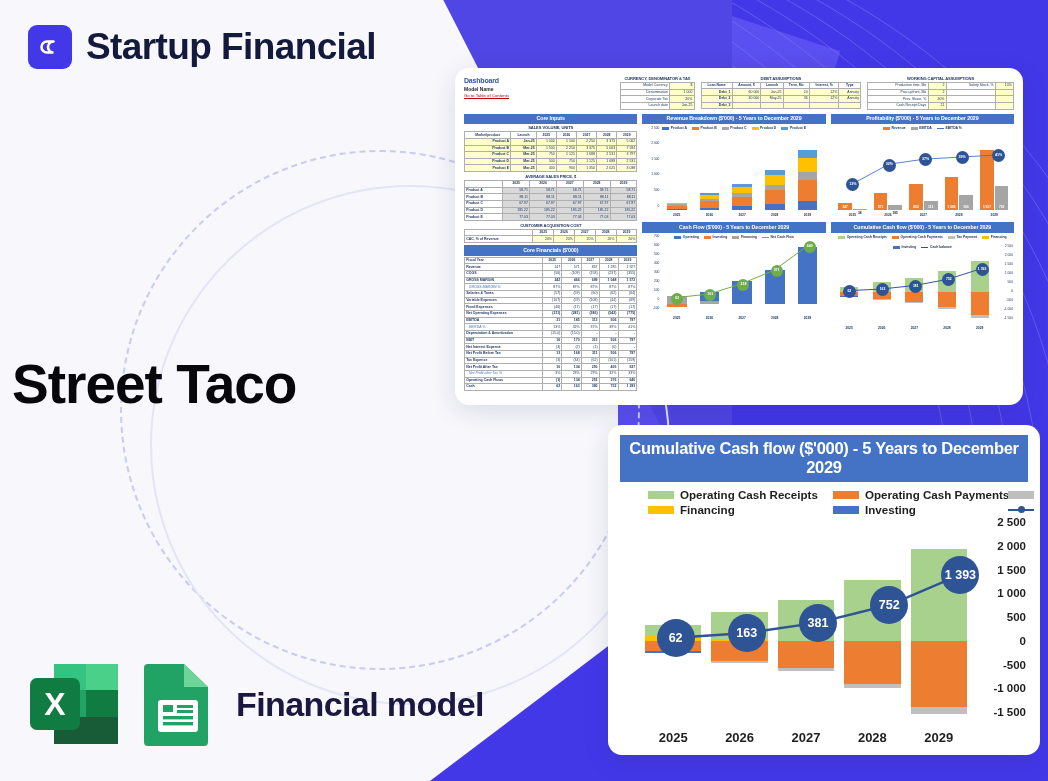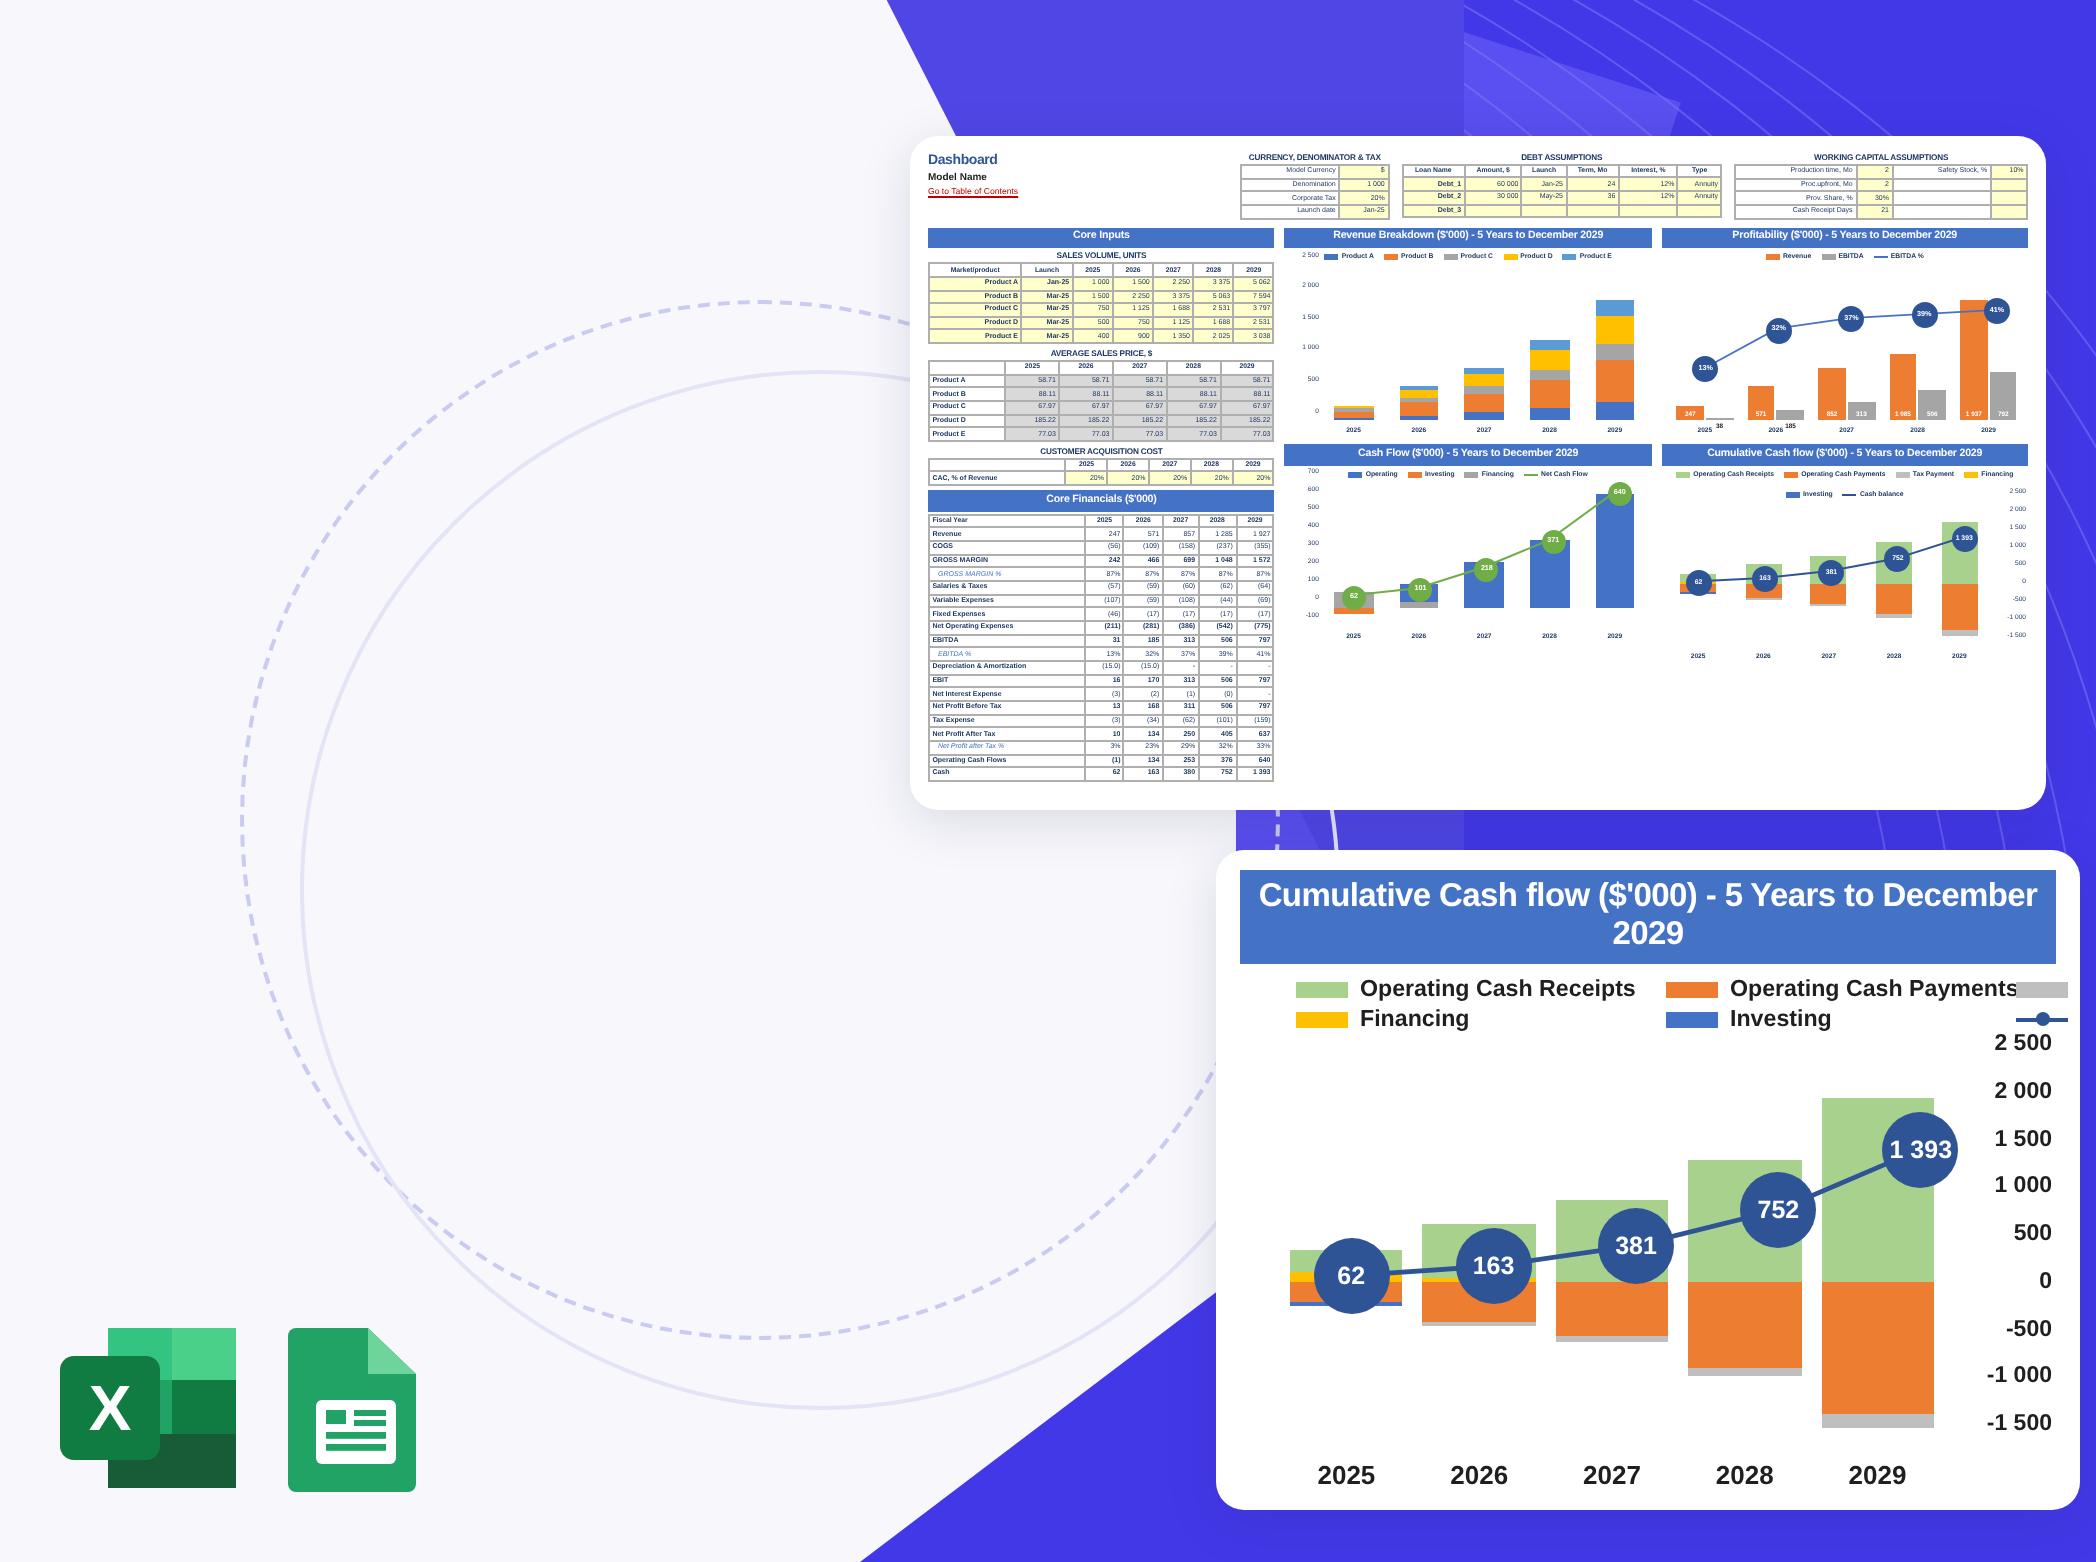--- a/index.html
+++ b/index.html
@@ -174,21 +174,30 @@
   <div class="bg-diag-left">
     <div class="wedge"></div>
   </div>
   <div class="bg-bottom-wedge">
     <div class="tri"></div>
   </div>
 
   <div class="arc-dashed"></div>
   <div class="arc-solid"></div>
 
-
+  <div class="brand">
+    <div class="brand-mark">
+      <svg width="28" height="28" viewBox="0 0 28 28">
+        <path d="M17.5 8.5a5.5 5.5 0 1 0 0 11H11a5.5 5.5 0 1 1 0-11h6.5" fill="none" stroke="#fff" stroke-width="2.6" stroke-linecap="round"></path>
+      </svg>
+    </div>
+    <div class="brand-title">Startup Financial</div>
+  </div>
+
+  <div class="big-title">Street Taco</div>
 
   <div class="footer">
     <svg width="92" height="84" viewBox="0 0 92 84">
       <rect x="26" y="2" width="64" height="80" rx="4" fill="#21A366"></rect>
       <rect x="26" y="2" width="32" height="26" fill="#33C481"></rect>
       <rect x="58" y="2" width="32" height="26" fill="#4BD08A"></rect>
       <rect x="26" y="28" width="32" height="27" fill="#21A366"></rect>
       <rect x="58" y="28" width="32" height="27" fill="#107C41"></rect>
       <rect x="26" y="55" width="64" height="27" fill="#185C37"></rect>
       <rect x="2" y="16" width="50" height="52" rx="7" fill="#107C41"></rect>
@@ -197,20 +206,21 @@
     <svg width="72" height="84" viewBox="0 0 72 84">
       <path d="M6 2h36l24 23v55a4 4 0 0 1-4 4H6a4 4 0 0 1-4-4V6a4 4 0 0 1 4-4z" fill="#21A366"></path>
       <path d="M42 2l24 23H42z" fill="#6DD59A"></path>
       <rect x="16" y="38" width="40" height="32" rx="3" fill="#fff"></rect>
       <rect x="21" y="43" width="10" height="7" fill="#21A366"></rect>
       <rect x="35" y="43" width="16" height="3" fill="#21A366"></rect>
       <rect x="35" y="48" width="16" height="3" fill="#21A366"></rect>
       <rect x="21" y="54" width="30" height="3.4" fill="#21A366"></rect>
       <rect x="21" y="60" width="30" height="3.4" fill="#21A366"></rect>
     </svg>
+    <div class="footer-label">Financial model</div>
   </div>
 
   <div class="card" id="dash-card">
     <div class="ss">
 
       <div class="ss-top">
 
         <div class="ss-col-a">
           <div class="dash-h">Dashboard</div>
           <div class="dash-h2">Model Name</div>

